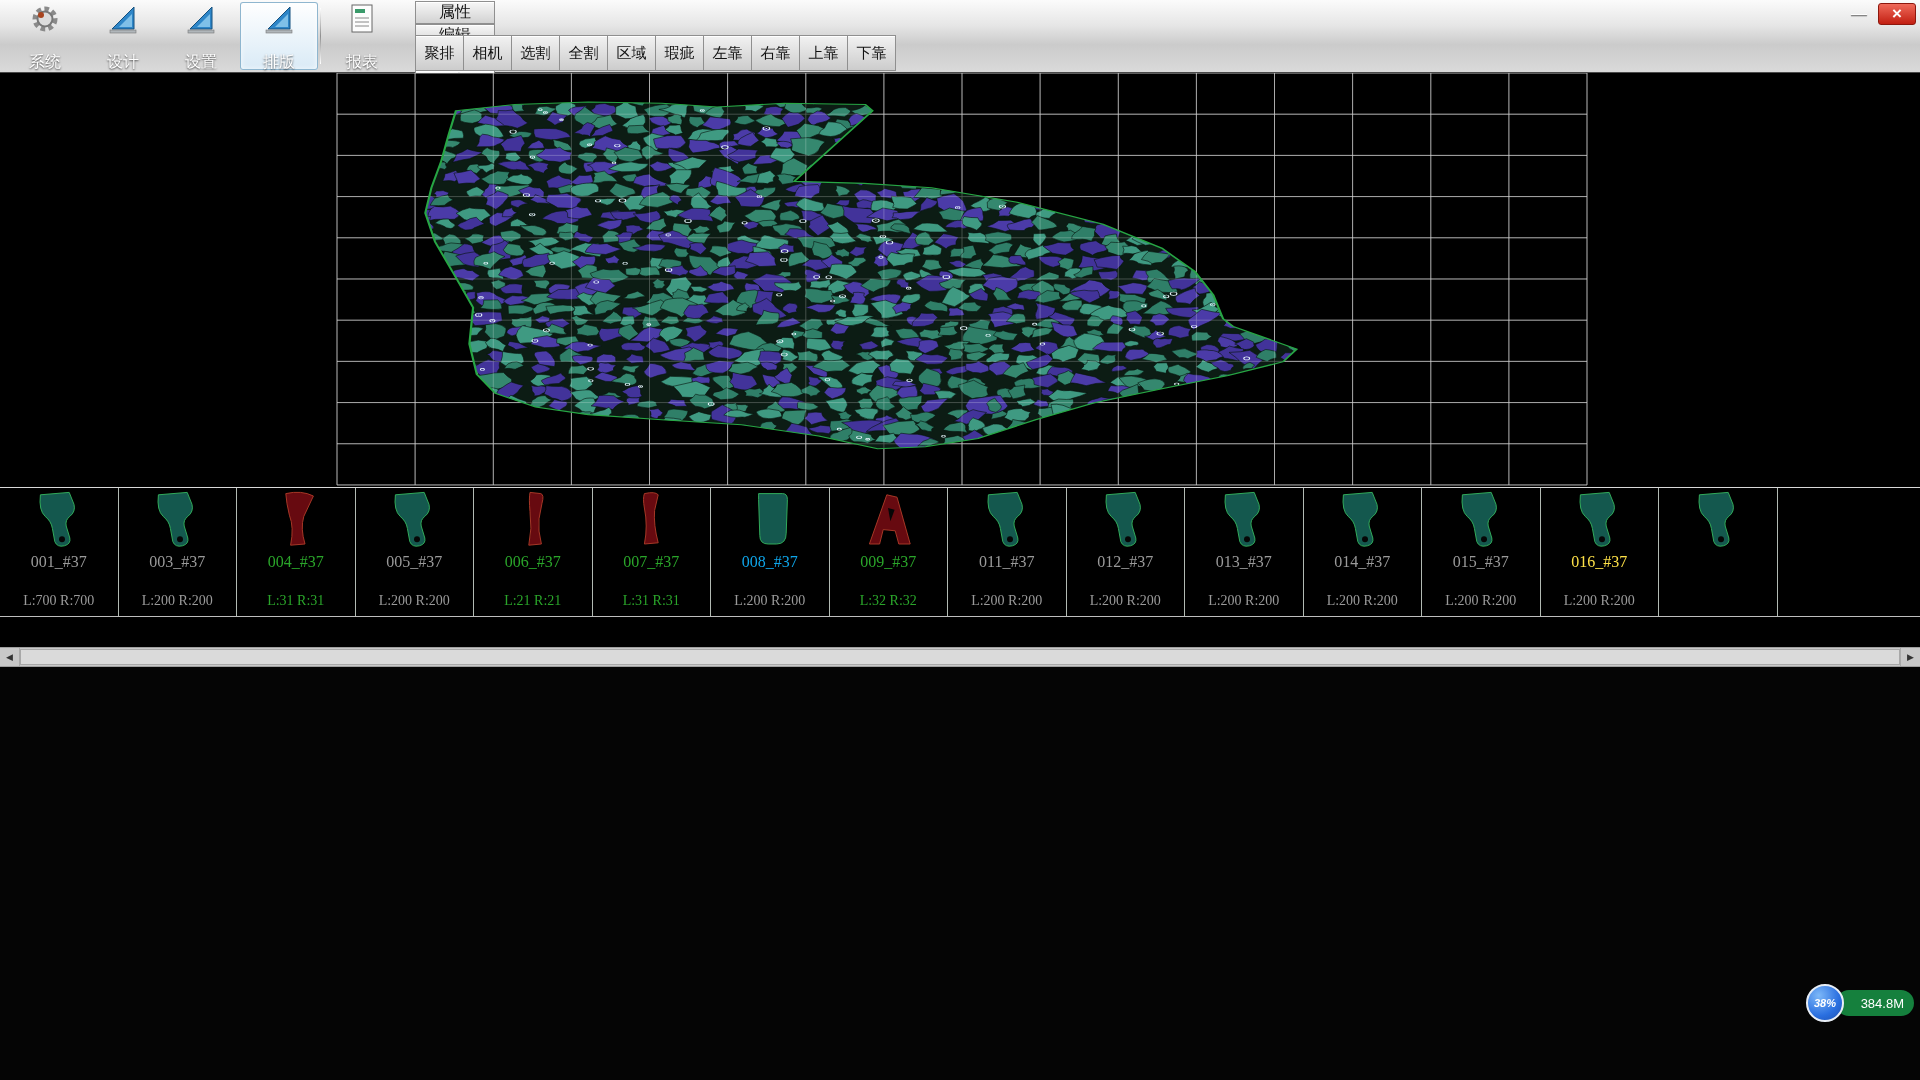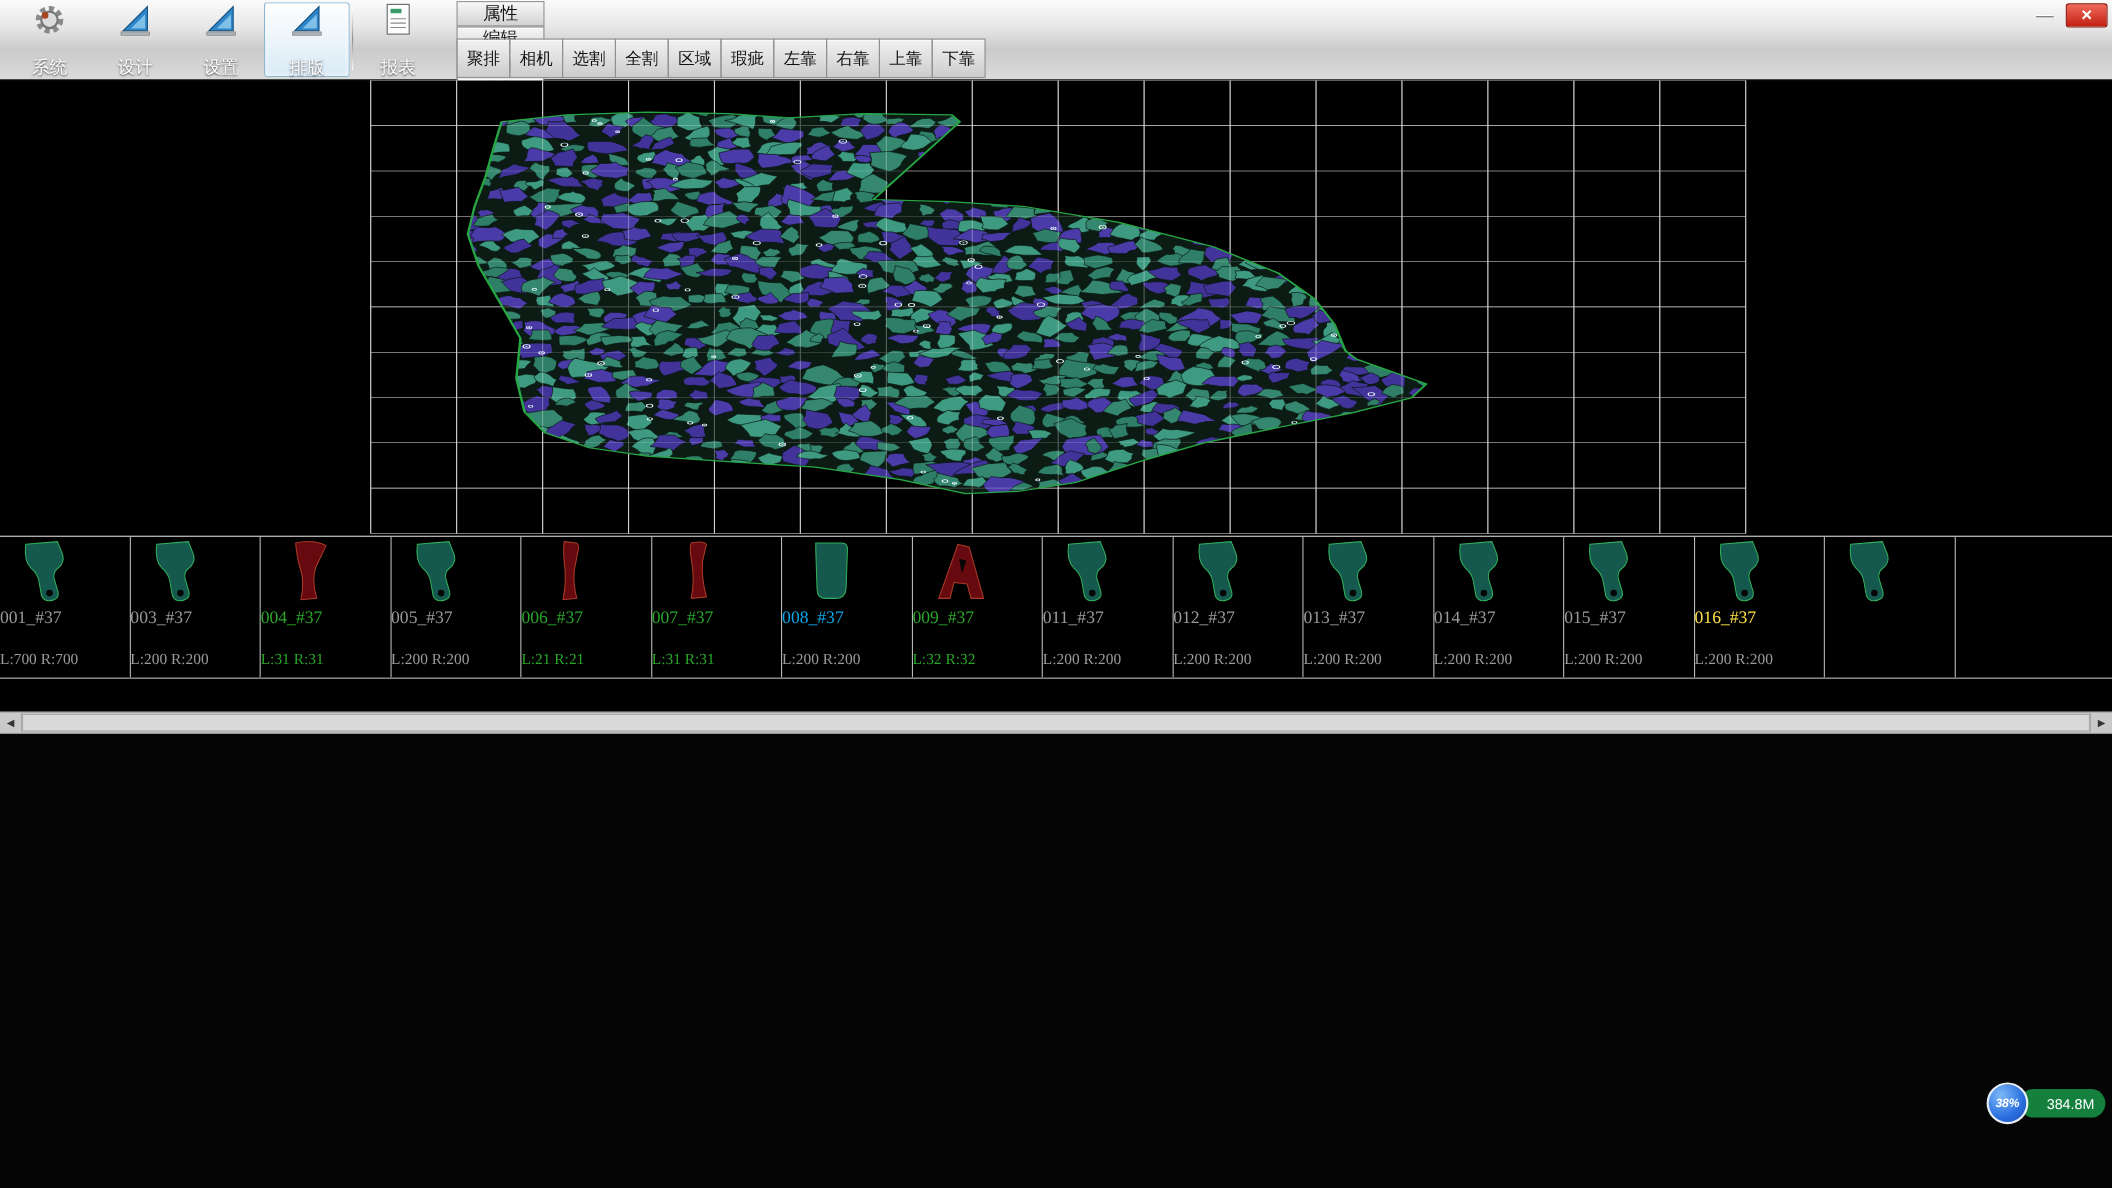--- a/index.html
+++ b/index.html
@@ -29,21 +29,21 @@
   #close-btn{width:38px;height:22px;display:flex;align-items:center;justify-content:center;color:#fff;font-weight:bold;font-size:17px;
     background:linear-gradient(#ef6a5a,#c21f12);border:1px solid #8d170d;border-radius:3px;cursor:default;}
 
   
   #canvas-area{flex:1;position:relative;background:#000;}
   #canvas-svg{position:absolute;inset:0;width:100%;height:100%;}
 
   
   #parts-strip{height:130px;flex:none;background:#000;border-top:1px solid #d8d8d8;border-bottom:1px solid #bdbdbd;
     display:flex;overflow:hidden;position:relative;}
-  .part-cell{width:118.5px;flex:none;border-right:1px solid #b2bab3;display:flex;flex-direction:column;}
+  .part-cell{width:118.5px;flex:none;border-right:1px solid #b2bab3;display:flex;flex-direction:column;align-items:center;}
   .part-shape{margin-top:2px;height:60px;width:84px;}
   .part-name{font-family:"Liberation Serif",serif;font-size:16px;margin-top:3px;line-height:1.1;}
   .part-counts{font-family:"Liberation Serif",serif;font-size:14px;margin-top:auto;margin-bottom:8px;line-height:1;}
 
   #strip-gap{height:30px;flex:none;background:#000;}
   #h-scrollbar{height:20px;flex:none;background:#c9c9c9;position:relative;border-top:1px solid #9f9f9f;border-bottom:1px solid #9f9f9f;}
   .scroll-arrow{position:absolute;top:0;width:20px;height:100%;display:flex;align-items:center;justify-content:center;
     font-size:9px;color:#333;background:#c9c9c9;z-index:2;}
   #scroll-left{left:0;border-right:1px solid #aaa;}
   #scroll-right{right:0;border-left:1px solid #aaa;}

